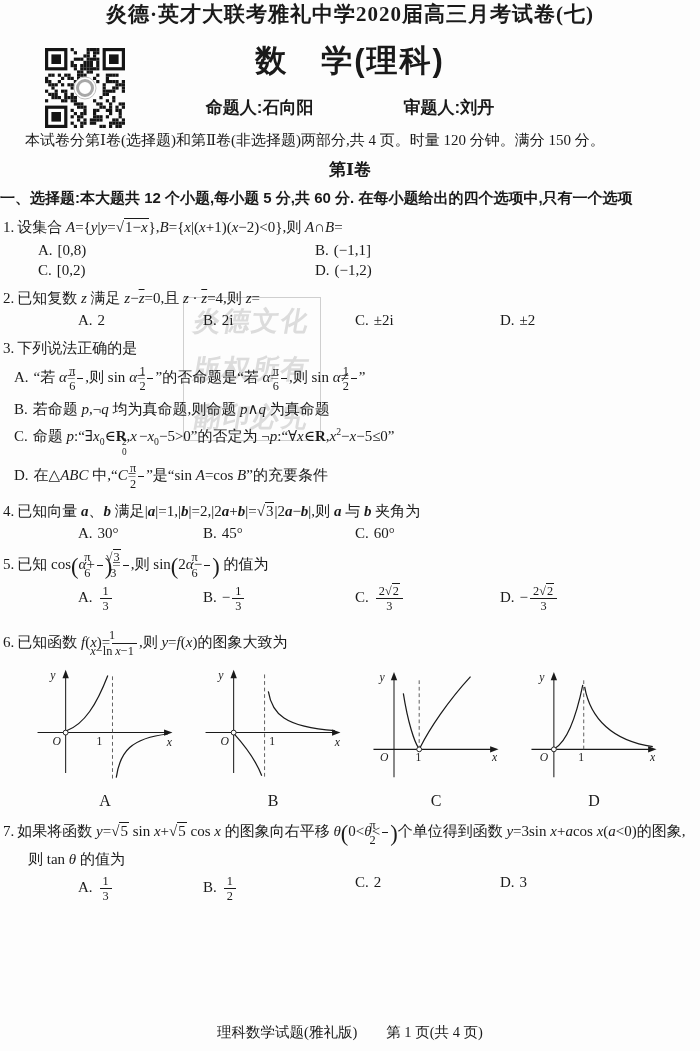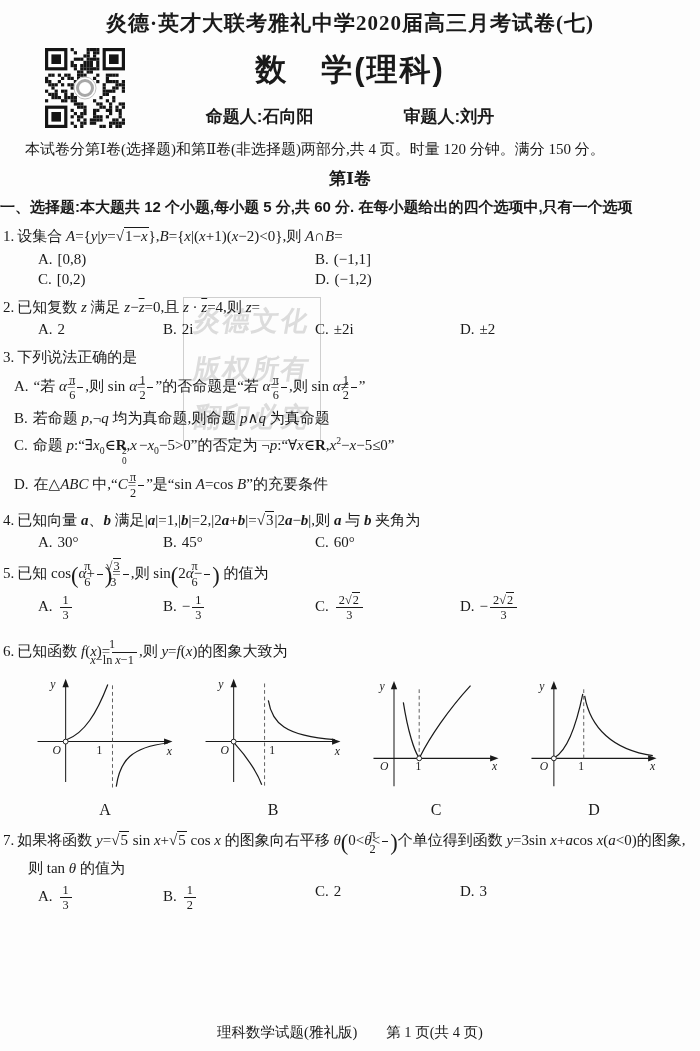--- a/index.html
+++ b/index.html
@@ -3,39 +3,39 @@
 <meta charset="utf-8">
 <style>
   html,body{margin:0;padding:0;background:#e8e8e8;}
   .page{
     position:relative;width:700px;height:1051px;margin:0 auto;
     background:#fdfdfd;color:#1a1a1a;overflow:hidden;
     font-family:"Liberation Serif","DejaVu Serif",serif;
   }
   .content{position:relative;z-index:1;}
   
-  .title{padding-top:9px;text-align:center;font-size:21px;font-weight:bold;
+  .title{text-align:center;font-size:21px;font-weight:bold;
          letter-spacing:1px;white-space:nowrap;}
   .qr{position:absolute;left:45px;top:48px;width:80px;height:80px;}
   .subject{margin-top:12px;text-align:center;font-size:31px;font-weight:bold;
            font-family:"Liberation Sans","DejaVu Sans",sans-serif;letter-spacing:2px;}
   .authors{margin-top:14px;display:flex;justify-content:center;gap:90px;
            font-family:"Liberation Sans","DejaVu Sans",sans-serif;
            font-weight:bold;font-size:17px;}
   .intro{margin:12px 2px 0 25px;font-size:15px;white-space:nowrap;}
   .sec{margin-top:8px;text-align:center;font-size:17px;font-weight:bold;}
   .dir{margin:8px 2px 0 0;font-size:15px;font-weight:bold;
        font-family:"Liberation Sans","DejaVu Sans",sans-serif;white-space:nowrap;}
   .dir2{margin-left:25px;white-space:normal;}
   
   .q{margin:8px 2px 0 0;font-size:15px;line-height:1.5;
      padding-left:28px;text-indent:-25px;}
   .qn{margin-right:3px;}
   .opts{display:flex;align-items:flex-start;margin:3px 0 0 38px;font-size:15px;}
-  .o1{width:125px;}.o2{width:152px;}.o3{width:145px;}.o4{flex:1;}
+  .o1{width:125px;margin-left:40px;}.o2{width:152px;}.o3{width:145px;}.o4{flex:1;}
   .c1{width:277px;}.c2{flex:1;}
   .olab{margin-right:5px;}
   .optline{margin:4px 2px 0 0;font-size:15px;padding-left:30px;text-indent:-16px;line-height:1.5;}
   
   .fr{display:inline-flex;flex-direction:column;vertical-align:middle;
       text-align:center;font-size:0.82em;line-height:1.2;margin:0 2px;}
   .fn{border-bottom:1px solid currentColor;padding:0 3px;}
   .fd{padding:0 3px;}
   .sq{white-space:nowrap;}
   .sv{border-top:1px solid currentColor;padding:0 1px;}

